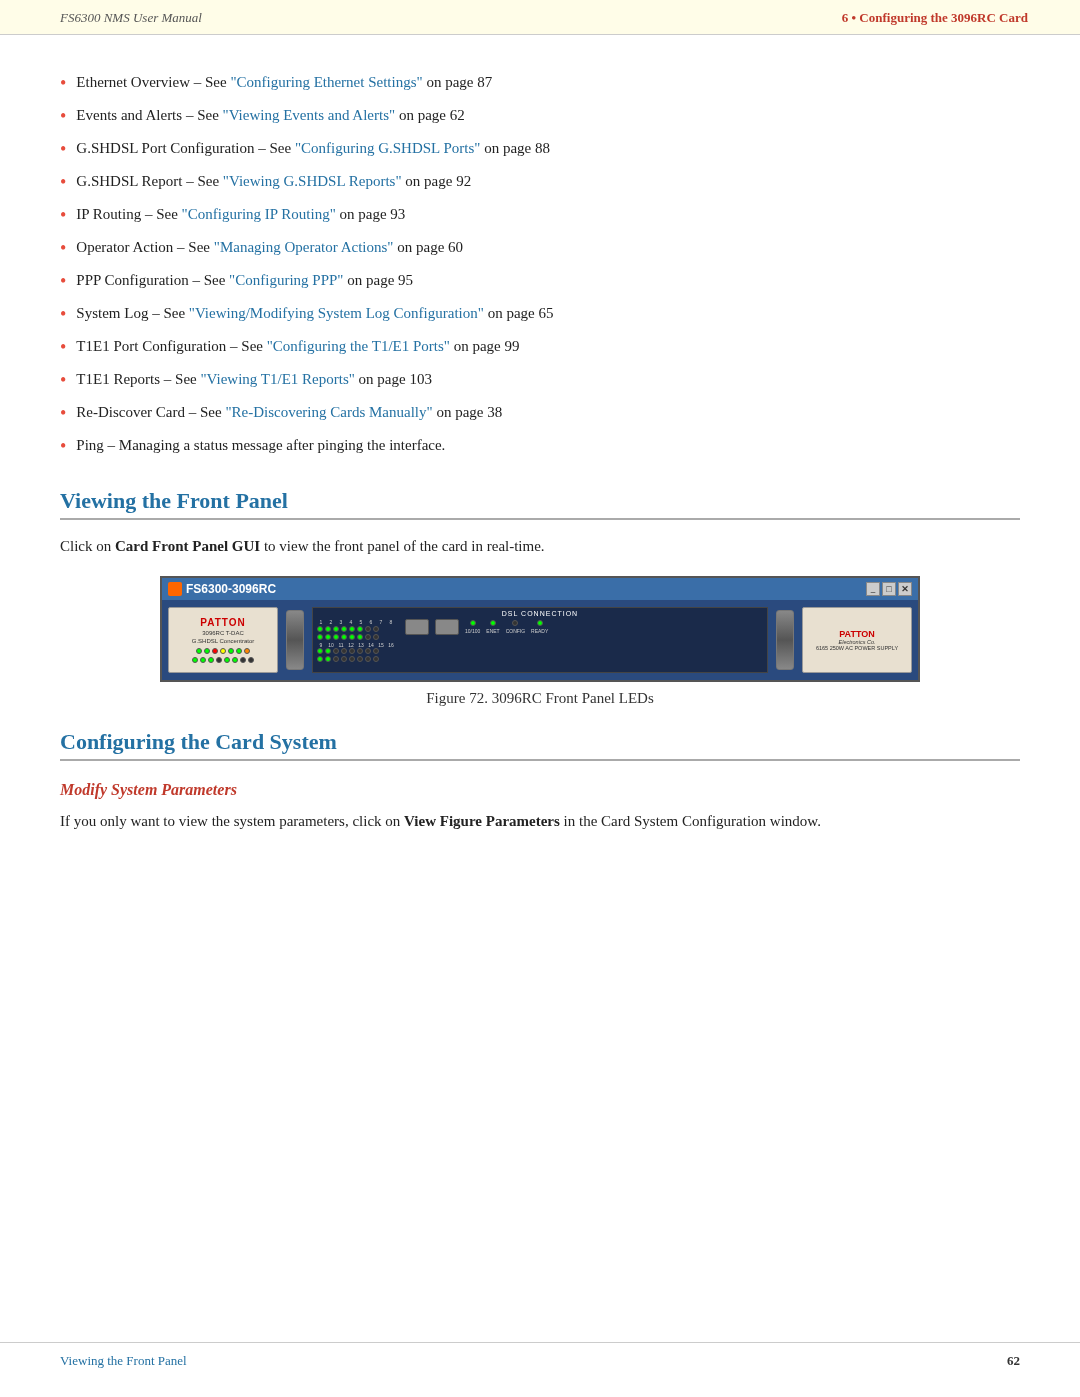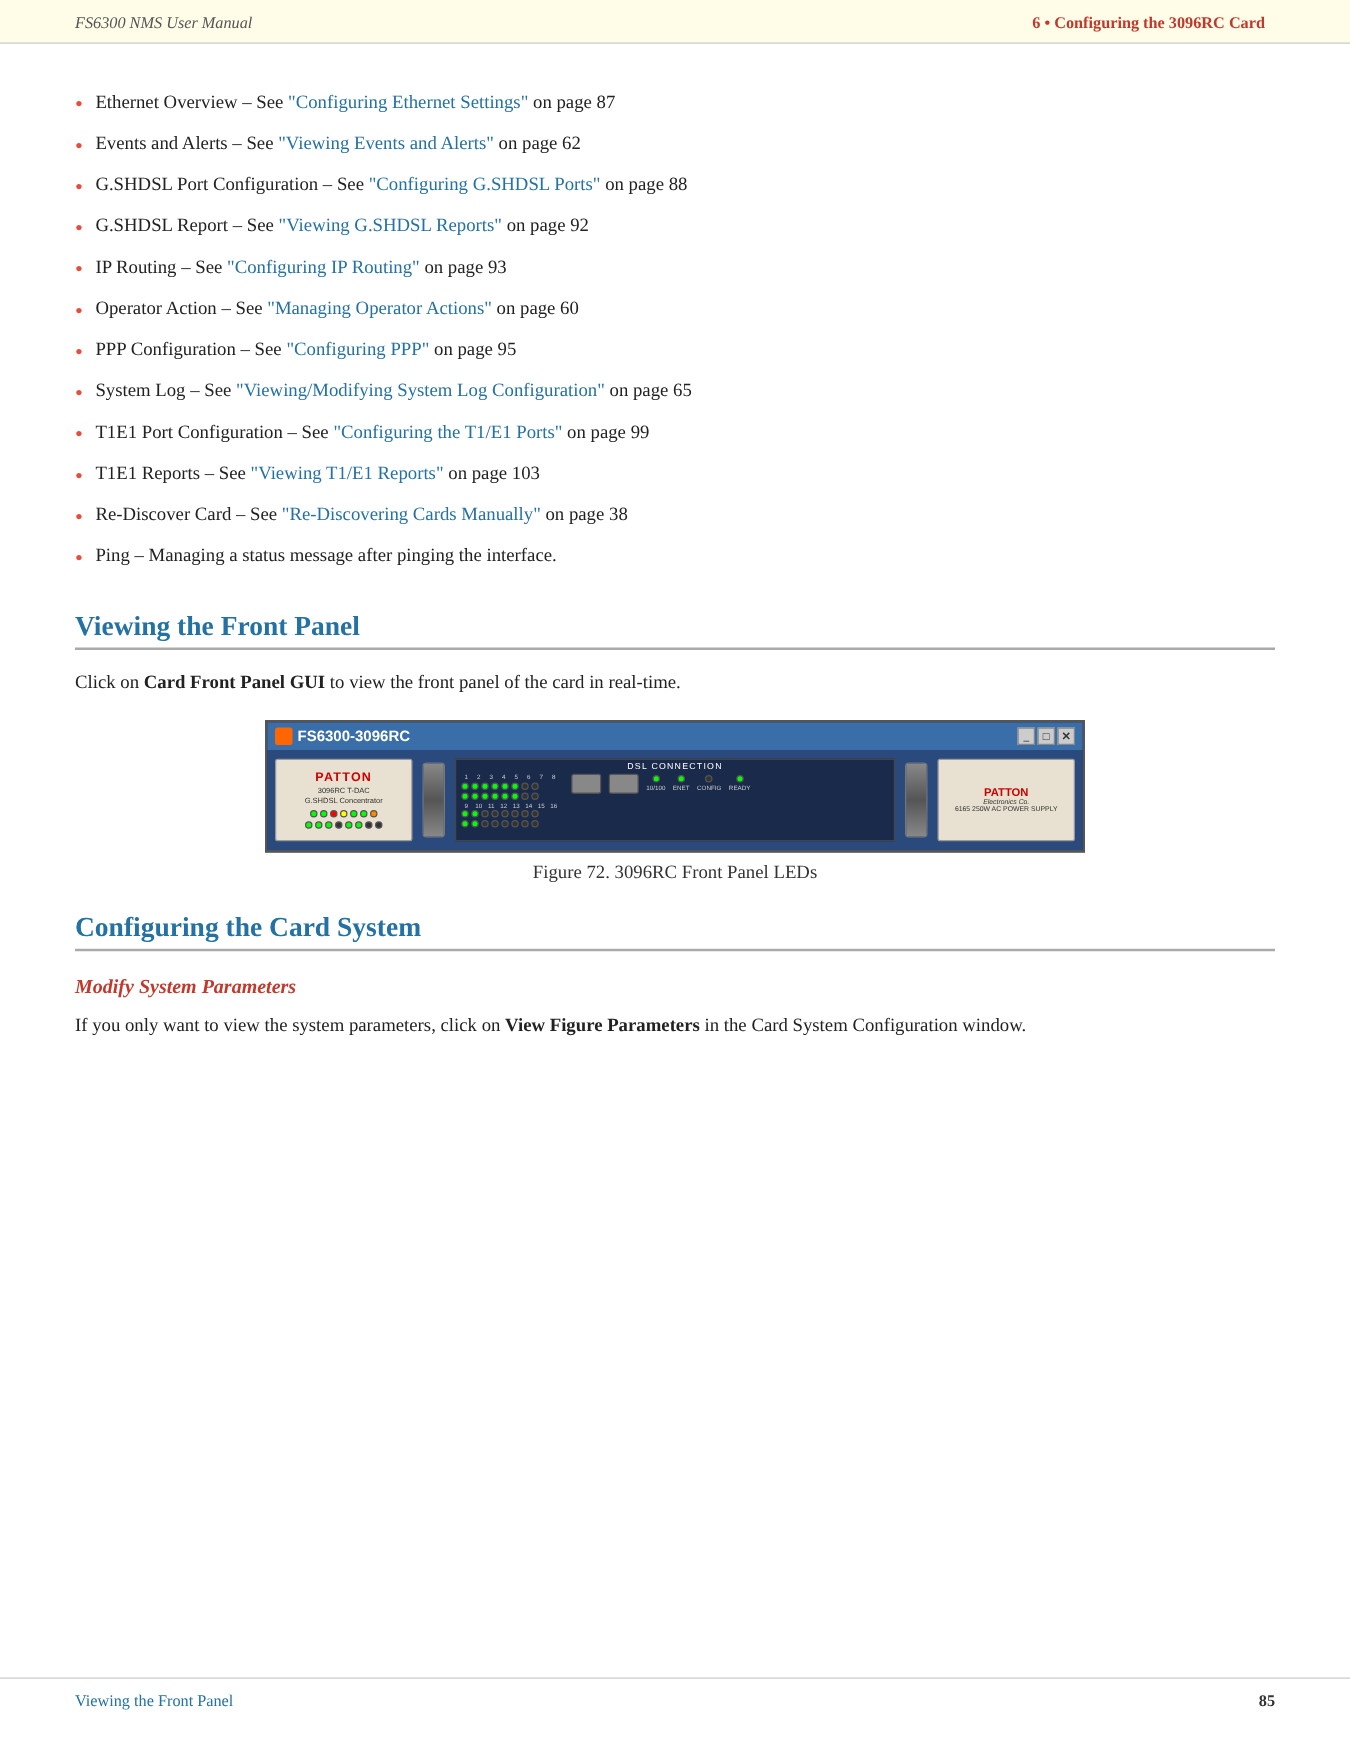--- a/index.html
+++ b/index.html
@@ -11,21 +11,21 @@
       width: 1080px;
       min-height: 1397px;
       position: relative;
     }
 
     
     .page-header {
       display: flex;
       justify-content: space-between;
       align-items: center;
-      padding: 10px 68px 8px 60px;
+      padding: 10px 52px 8px 60px;
       border-bottom: 1px solid #ccc;
       background: #fffde8;
       font-size: 13px;
     }
     .header-left {
       color: #555;
       font-style: italic;
     }
     .header-right {
       color: #c0392b;
@@ -93,21 +93,21 @@
       font-size: 15px;
       color: #333;
       margin-top: 8px;
     }
 
     
     .front-panel-window {
       display: inline-block;
       border: 2px solid #555;
       background: #1a3a6e;
-      width: 656px;
+      width: 760px;
       position: relative;
     }
     .fp-titlebar {
       background: #3a6ea8;
       display: flex;
       align-items: center;
       justify-content: space-between;
       padding: 2px 6px;
       height: 22px;
     }
@@ -510,14 +510,14 @@
 
   <p class="para">
     If you only want to view the system parameters, click on <strong>View Figure Parameters</strong> in the Card System Configuration window.
   </p>
 
 
 </div>
 
 <div class="page-footer">
   <span class="footer-left">Viewing the Front Panel</span>
-  <span class="footer-right">85</span>
+  <span class="footer-right">62</span>
 </div>
 
 </body></html>

